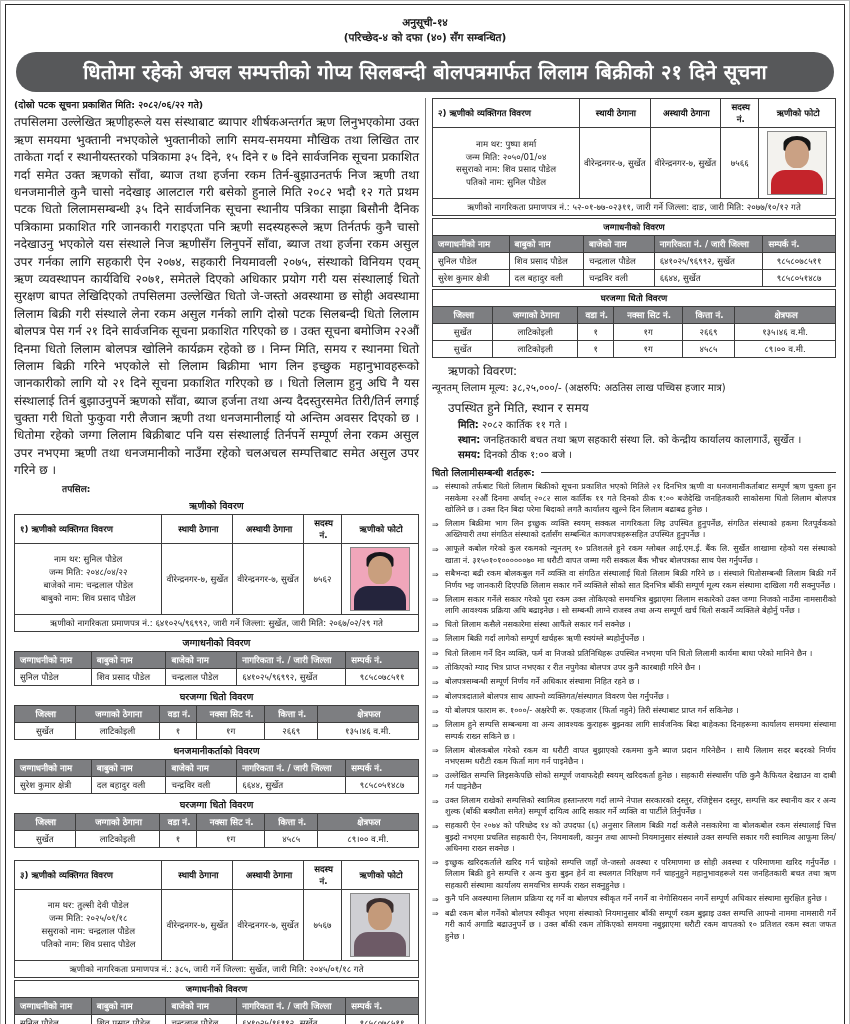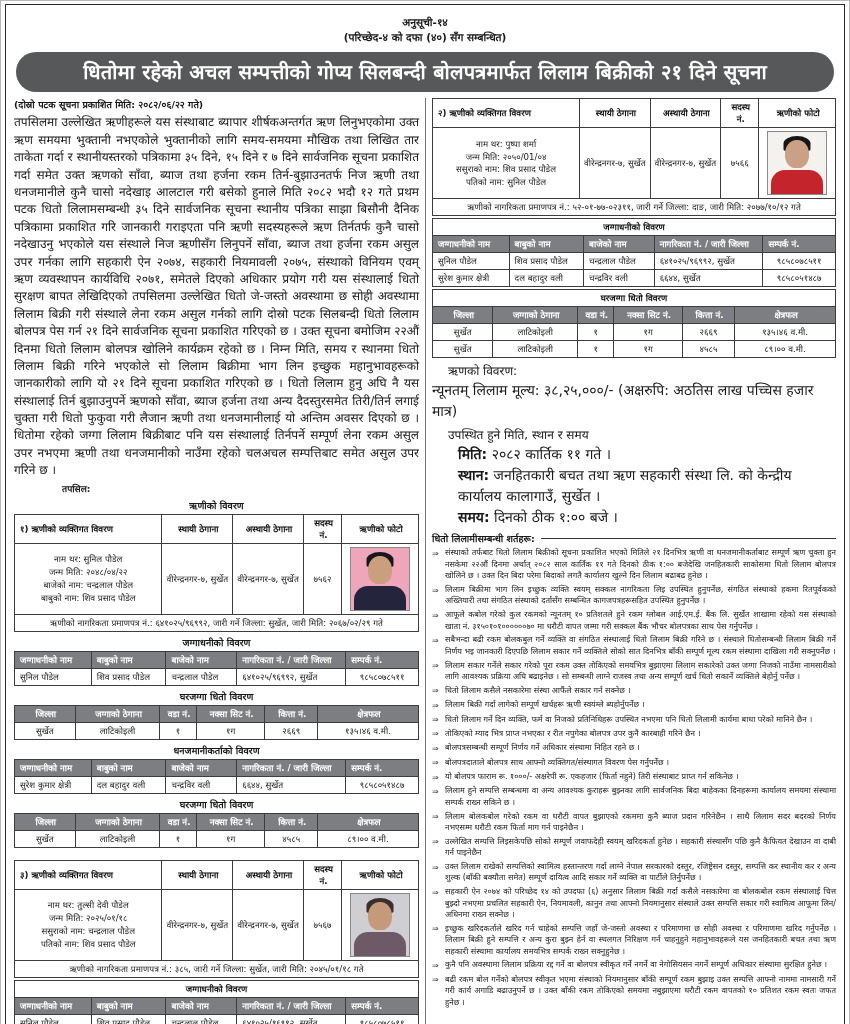--- a/index.html
+++ b/index.html
@@ -35,21 +35,21 @@
   td.cit { text-align:left; font-size:8.4px; padding:3px 5px; }
 
   
   .photo { width:60px; height:64px; margin:1px auto; position:relative; overflow:hidden; border:1px solid #8a8a8a; }
   .photo .head { position:absolute; width:24px; height:28px; border-radius:48% 48% 44% 44%; left:50%; transform:translateX(-50%); top:8px; }
   .photo .hair { position:absolute; width:27px; height:15px; border-radius:50% 50% 12% 12%; left:50%; transform:translateX(-50%); top:4px; }
   .photo .torso { position:absolute; width:52px; height:26px; border-radius:14px 14px 0 0; left:50%; transform:translateX(-50%); bottom:-2px; }
 
   
   .blk-h { font-size:12px; font-weight:normal; margin:4px 0 1px 16px; }
-  .blk-line { font-size:14px; line-height:1.5; }
+  .blk-line { font-size:10px; line-height:1.5; }
   .meet { margin:1px 0 2px 26px; }
   .meet .blk-line b { font-weight:bold; }
   .terms-h { display:flex; align-items:center; gap:6px; font-size:9.5px; font-weight:bold; margin:4px 0 2px 0; }
   .terms-h:after { content:""; flex:1; border-top:1px solid #333; }
   .term { display:flex; font-size:8px; line-height:1.42; margin-bottom:2.5px; }
   .term .arr { width:13px; flex:0 0 13px; color:#333; font-size:8px; padding-top:.5px; }
   .term .txt { flex:1; text-align:justify; }
 
   
   .orgbar { display:flex; align-items:center; margin:6px 0 0 0; padding:4px 6px 8px 6px; border-top:1.5px solid #2a2a2a; }

